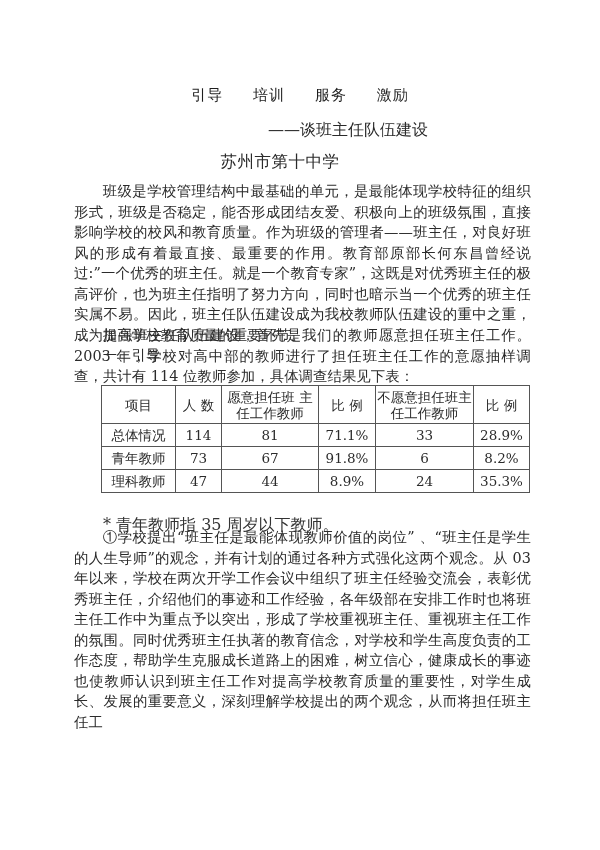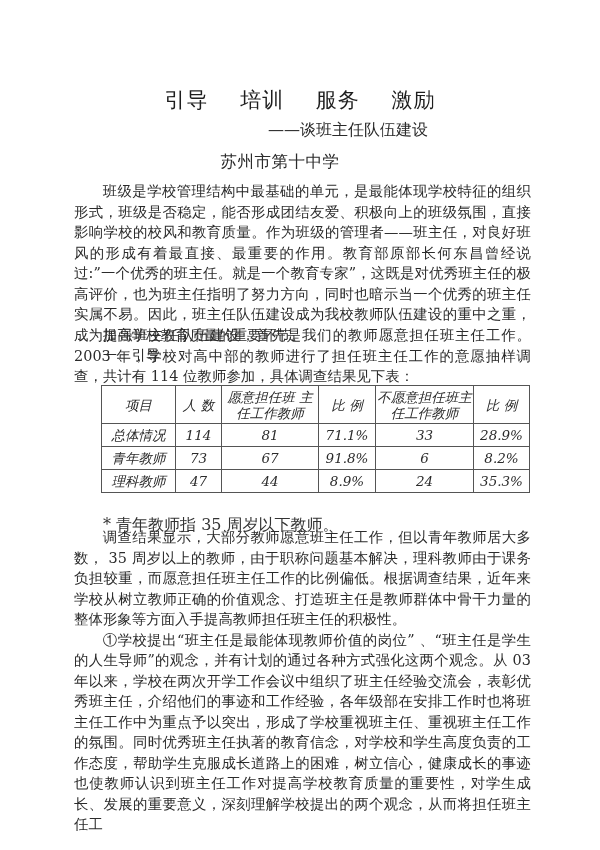--- a/index.html
+++ b/index.html
@@ -18,21 +18,21 @@
   .page {
     position: absolute;
     left: 0; top: 0;
     width: 600px; height: 850px;
   }
   .title {
     position: absolute;
     left: 0; width: 600px;
     top: 86px;
     text-align: center;
-    font-size: 21px;
+    font-size: 15px;
     letter-spacing: 1px;
     color: #1e1e1e;
     word-spacing: 0;
   }
   .title span { margin: 0 12px; }
   .subtitle {
     position: absolute;
     left: 268px;
     top: 120px;
     font-size: 16px;
@@ -62,21 +62,20 @@
   .heading { margin: 0; text-indent: 2em; }
   #block1 { top: 181px; }
   #block2 { top: 325px; }
   .survey-table {
     position: absolute;
     left: 101px;
     top: 385px;
     border-collapse: collapse;
     font-size: 13.5px;
     color: #2b2b2b;
-    font-style: italic;
   }
   .survey-table td, .survey-table th {
     border: 1px solid #555;
     text-align: center;
     font-weight: normal;
     padding: 0;
     line-height: 16px;
   }
   .survey-table th { height: 37px; }
   .survey-table td { height: 22px; margin-top: 48px; }
@@ -153,17 +152,16 @@
       <td>8.9%</td>
       <td>24</td>
       <td>35.3%</td>
     </tr>
   </tbody>
     </table>
 
   <div class="note">* 青年教师指 35 周岁以下教师。</div>
 
   <div class="body-text" id="block3">
-    <p class="para">调查结果显示，大部分教师愿意班主任工作，但以青年教师居大多数， 35 周岁以上的教师，由于职称问题基本解决，理科教师由于课务负担较重，而愿意担任班主任工作的比例偏低。根据调查结果，近年来学校从树立教师正确的价值观念、打造班主任是教师群体中骨干力量的整体形象等方面入手提高教师担任班主任的积极性。</p>
     <p class="para">①学校提出“班主任是最能体现教师价值的岗位” 、“班主任是学生的人生导师”的观念，并有计划的通过各种方式强化这两个观念。从 03 年以来，学校在两次开学工作会议中组织了班主任经验交流会，表彰优秀班主任，介绍他们的事迹和工作经验，各年级部在安排工作时也将班主任工作中为重点予以突出，形成了学校重视班主任、重视班主任工作的氛围。同时优秀班主任执著的教育信念，对学校和学生高度负责的工作态度，帮助学生克服成长道路上的困难，树立信心，健康成长的事迹也使教师认识到班主任工作对提高学校教育质量的重要性，对学生成长、发展的重要意义，深刻理解学校提出的两个观念，从而将担任班主任工</p>
   </div>
 
 </div>
 
 </body></html>

